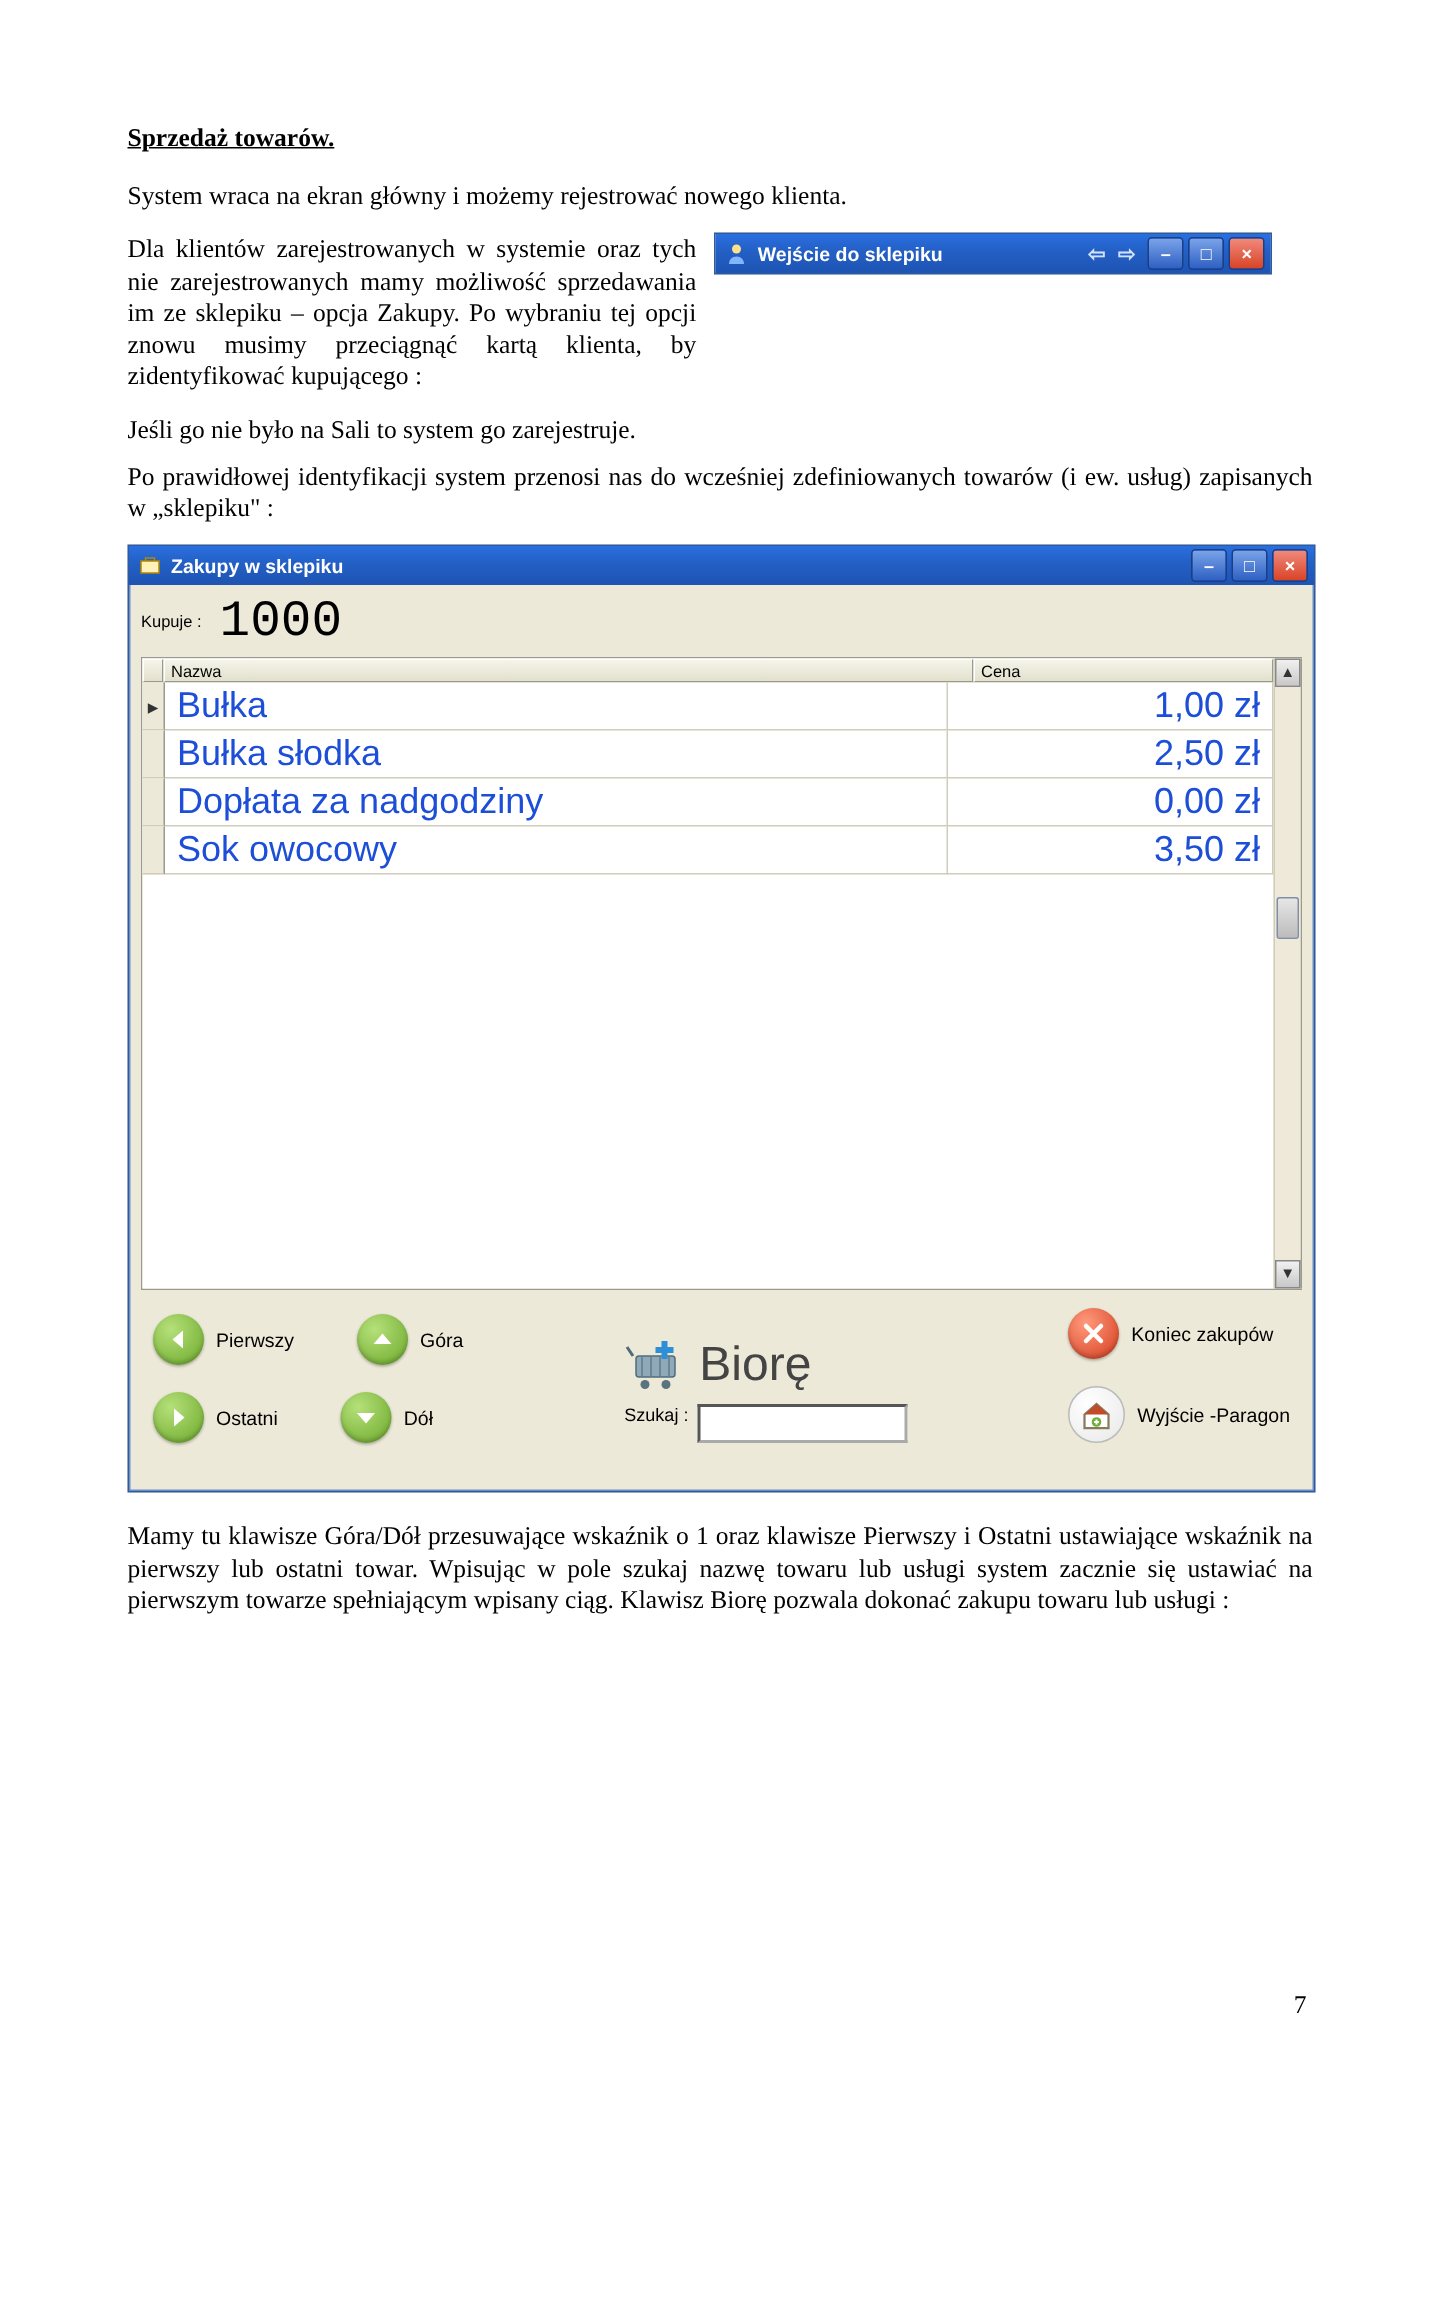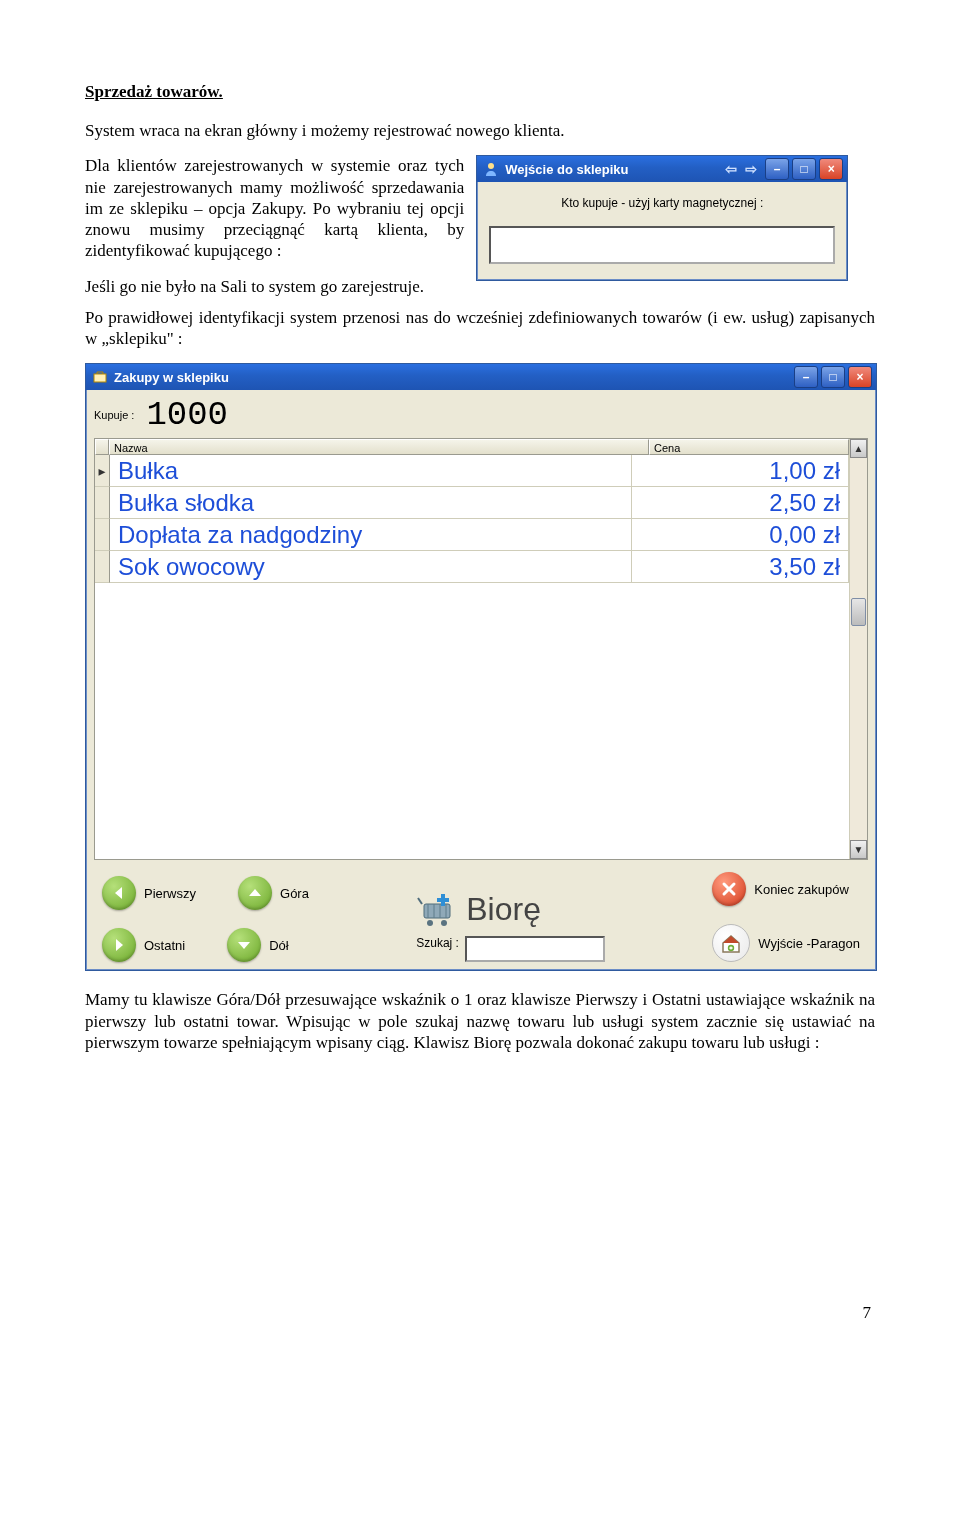--- a/index.html
+++ b/index.html
@@ -13,21 +13,21 @@
     box-sizing: border-box;
   }
   .heading {
     font-weight: bold;
     text-decoration: underline;
     margin-bottom: 18px;
   }
   .para { text-align: justify; margin-bottom: 14px; line-height: 1.25; }
   .two-col { display: flex; gap: 12px; margin-bottom: 10px; align-items:flex-start; }
   .two-col .left { flex: 0 0 48%; text-align: justify; line-height:1.25;}
-  .two-col .right { flex: 1; text-align: center; }
+  .two-col .right { flex: 1; }
 
   
   .win {
     border: 1px solid #2f5a9e;
     background: #ece9d8;
     font-family: Tahoma, Verdana, sans-serif;
     font-size: 12px;
     box-shadow: 0 0 0 1px #6b8dc7 inset;
   }
   .titlebar {
@@ -61,21 +61,21 @@
   .win-small .body { padding: 12px 12px 16px 12px; }
   .win-small .lbl { font-size:12px; color:#000; margin-bottom:14px; padding:2px;}
   .input-rect {
     height: 34px;
     background: #fff;
     border: 2px inset #aaa;
   }
 
   
   .win-big { width: 790px; margin: 2px 0 18px 0;}
-  .win-big .body { padding: 6px 8px 4px 8px; }
+  .win-big .body { padding: 6px 8px 28px 8px; }
   .kupuje-row { display:flex; align-items:center; gap:8px; margin-bottom:4px;}
   .kupuje-lbl { font-size:11px; color:#000;}
   .kupuje-val {
     font-family: Liberation Mono, monospace;
     font-size: 34px;
     color:#000;
     padding: 0 4px;
   }
   .grid {
     background:#fff;
@@ -207,24 +207,20 @@
             </svg>
         </span>
         <span>Wejście do sklepiku</span>
         <span class="spacer"></span>
         <span class="ctrl-arrow">⇦</span>
         <span class="ctrl-arrow">⇨</span>
         <span class="ctrl-btn">–</span>
         <span class="ctrl-btn">□</span>
         <span class="ctrl-btn close">×</span>
       </div>
-      <div class="body">
-        <div class="lbl">Kto kupuje - użyj karty magnetycznej :</div>
-        <div class="input-rect" title=""></div>
-      </div>
     </div>
   </div>
 </div>
 
 <div class="para">Po prawidłowej identyfikacji system przenosi nas do wcześniej zdefiniowanych towarów (i ew. usług) zapisanych w „sklepiku" :</div>
 
 <div class="win win-big">
   <div class="titlebar">
     <span class="ticon">
       <svg width="16" height="16" viewBox="0 0 16 16">

